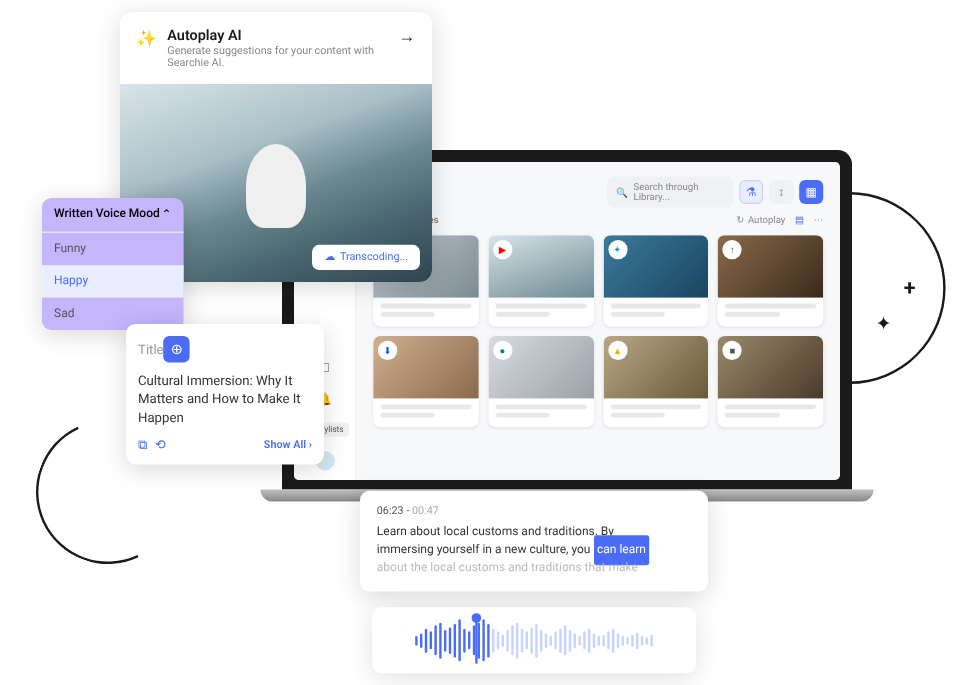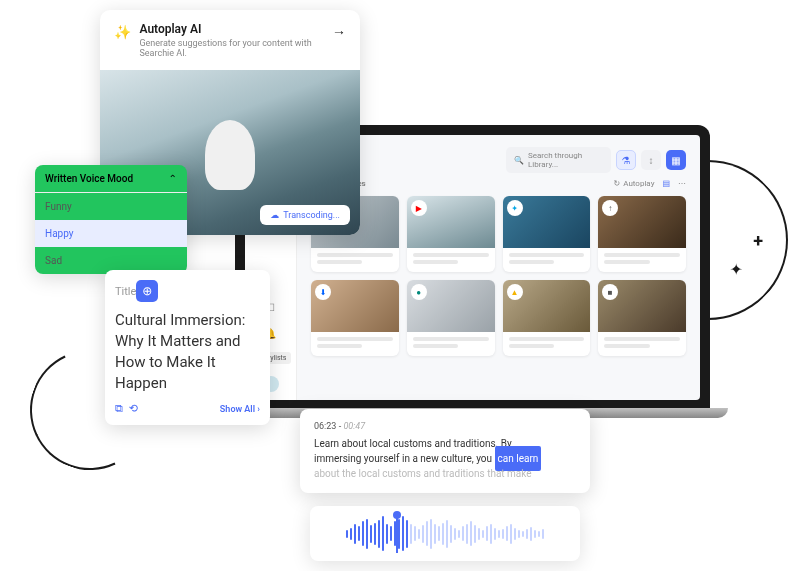--- a/index.html
+++ b/index.html
@@ -19,31 +19,31 @@
 .ai-header-left { display: flex; gap: 8px; }
 .ai-icon { color: #4a6cf7; font-size: 14px; margin-top: 2px; }
 .ai-title { font-size: 12px; font-weight: 600; color: #1a1a1a; }
 .ai-sub { font-size: 9px; color: #888; margin-top: 2px; }
 .ai-arrow { font-size: 14px; color: #1a1a1a; }
 .ai-image { height: 165px; background: linear-gradient(160deg, #d8e4e8 0%, #a9c0c7 35%, #6d8a92 55%, #4a6670 75%, #2f4550 100%); position: relative; }
 .ai-image::before { content: ''; position: absolute; bottom: 45px; left: 50%; transform: translateX(-50%); width: 50px; height: 70px; background: #f0f0f0; border-radius: 50% 50% 30% 30%; }
 .transcoding { position: absolute; bottom: 10px; right: 10px; background: #fff; padding: 5px 10px; border-radius: 6px; font-size: 9px; color: #4a6cf7; display: flex; align-items: center; gap: 4px; }
 
 
-.mood-card { position: absolute; top: 165px; left: 35px; width: 152px; background: #22c55e; border-radius: 8px; box-shadow: 0 4px 20px rgba(0,0,0,0.15); z-index: 6; }
+.mood-card { position: absolute; top: 165px; left: 35px; width: 118px; background: #c4b5fd; border-radius: 8px; box-shadow: 0 4px 20px rgba(0,0,0,0.15); z-index: 6; }
 .mood-header { padding: 8px 10px; font-size: 10px; font-weight: 500; display: flex; justify-content: space-between; border-bottom: 1px solid #eee; }
 .mood-item { padding: 8px 10px; font-size: 10px; color: #555; cursor: pointer; }
 .mood-item.selected { background: #e8edff; color: #4a6cf7; }
 
 
 .title-card { position: absolute; top: 270px; left: 105px; width: 165px; background: #fff; border-radius: 8px; box-shadow: 0 4px 20px rgba(0,0,0,0.15); z-index: 6; padding: 10px; }
 .title-header { display: flex; align-items: center; margin-bottom: 8px; }
 .title-label { font-size: 11px; color: #999; }
 .title-add { width: 22px; height: 22px; background: #4a6cf7; border-radius: 5px; display: flex; align-items: center; justify-content: center; color: #fff; font-size: 12px; }
-.title-text { font-size: 15px; color: #333; line-height: 1.4; }
+.title-text { font-size: 11px; color: #333; line-height: 1.4; }
 .title-actions { display: flex; justify-content: space-between; align-items: center; margin-top: 8px; }
 .title-icons { display: flex; gap: 6px; color: #4a6cf7; font-size: 11px; }
 .show-all { font-size: 9px; color: #4a6cf7; font-weight: 600; }
 
 
 .laptop { position: absolute; top: 125px; left: 235px; width: 475px; z-index: 3; }
 .laptop-screen { background: #1a1a1a; border-radius: 12px 12px 0 0; padding: 10px 10px 8px 10px; }
 .screen-inner { background: #f7f8fa; border-radius: 4px; height: 265px; display: flex; overflow: hidden; }
 .laptop-base { height: 10px; background: linear-gradient(#c0c0c0, #888); border-radius: 0 0 14px 14px; margin: 0 -18px; }
 
@@ -81,21 +81,21 @@
 .t3 { background: linear-gradient(135deg, #3a7a9a, #1a4560); }
 .t4 { background: linear-gradient(135deg, #8a6a4a, #3a2a1a); }
 .t5 { background: linear-gradient(135deg, #d0b090, #8a6a4a); }
 .t6 { background: linear-gradient(135deg, #d8dce0, #9aa2a8); }
 .t7 { background: linear-gradient(135deg, #b8a888, #6a5a3a); }
 .t8 { background: linear-gradient(135deg, #9a8a6a, #4a3a2a); }
 
 
 .transcript { position: absolute; bottom: 78px; left: 300px; width: 290px; background: #fff; border-radius: 8px; box-shadow: 0 4px 20px rgba(0,0,0,0.15); padding: 12px 14px; z-index: 7; }
 .ts-time { font-size: 9px; color: #555; margin-bottom: 5px; }
-.ts-time-end { color: #aaa; font-style: italic; }
+.ts-time-end { color: #aaa; }
 .ts-text { font-size: 10px; line-height: 1.5; color: #333; }
 .ts-highlight { background: #4a6cf7; color: #fff; padding: 7px 3px; border-radius: 2px; }
 .ts-fade { color: #bbb; }
 
 
 .waveform { position: absolute; bottom: 10px; left: 310px; width: 270px; height: 55px; background: #fff; border-radius: 8px; box-shadow: 0 4px 20px rgba(0,0,0,0.12); z-index: 7; display: flex; align-items: center; justify-content: center; gap: 2px; padding: 0 12px; position: absolute; }
 .wave-bar { width: 2px; background: #c8d4ff; border-radius: 1px; }
 .wave-bar.active { background: #4a6cf7; }
 .wave-cursor { position: absolute; left: 32%; top: 8px; bottom: 8px; width: 2px; background: #4a6cf7; }
 .wave-cursor::before { content: ''; position: absolute; top: -3px; left: -3px; width: 8px; height: 8px; background: #4a6cf7; border-radius: 50%; }

